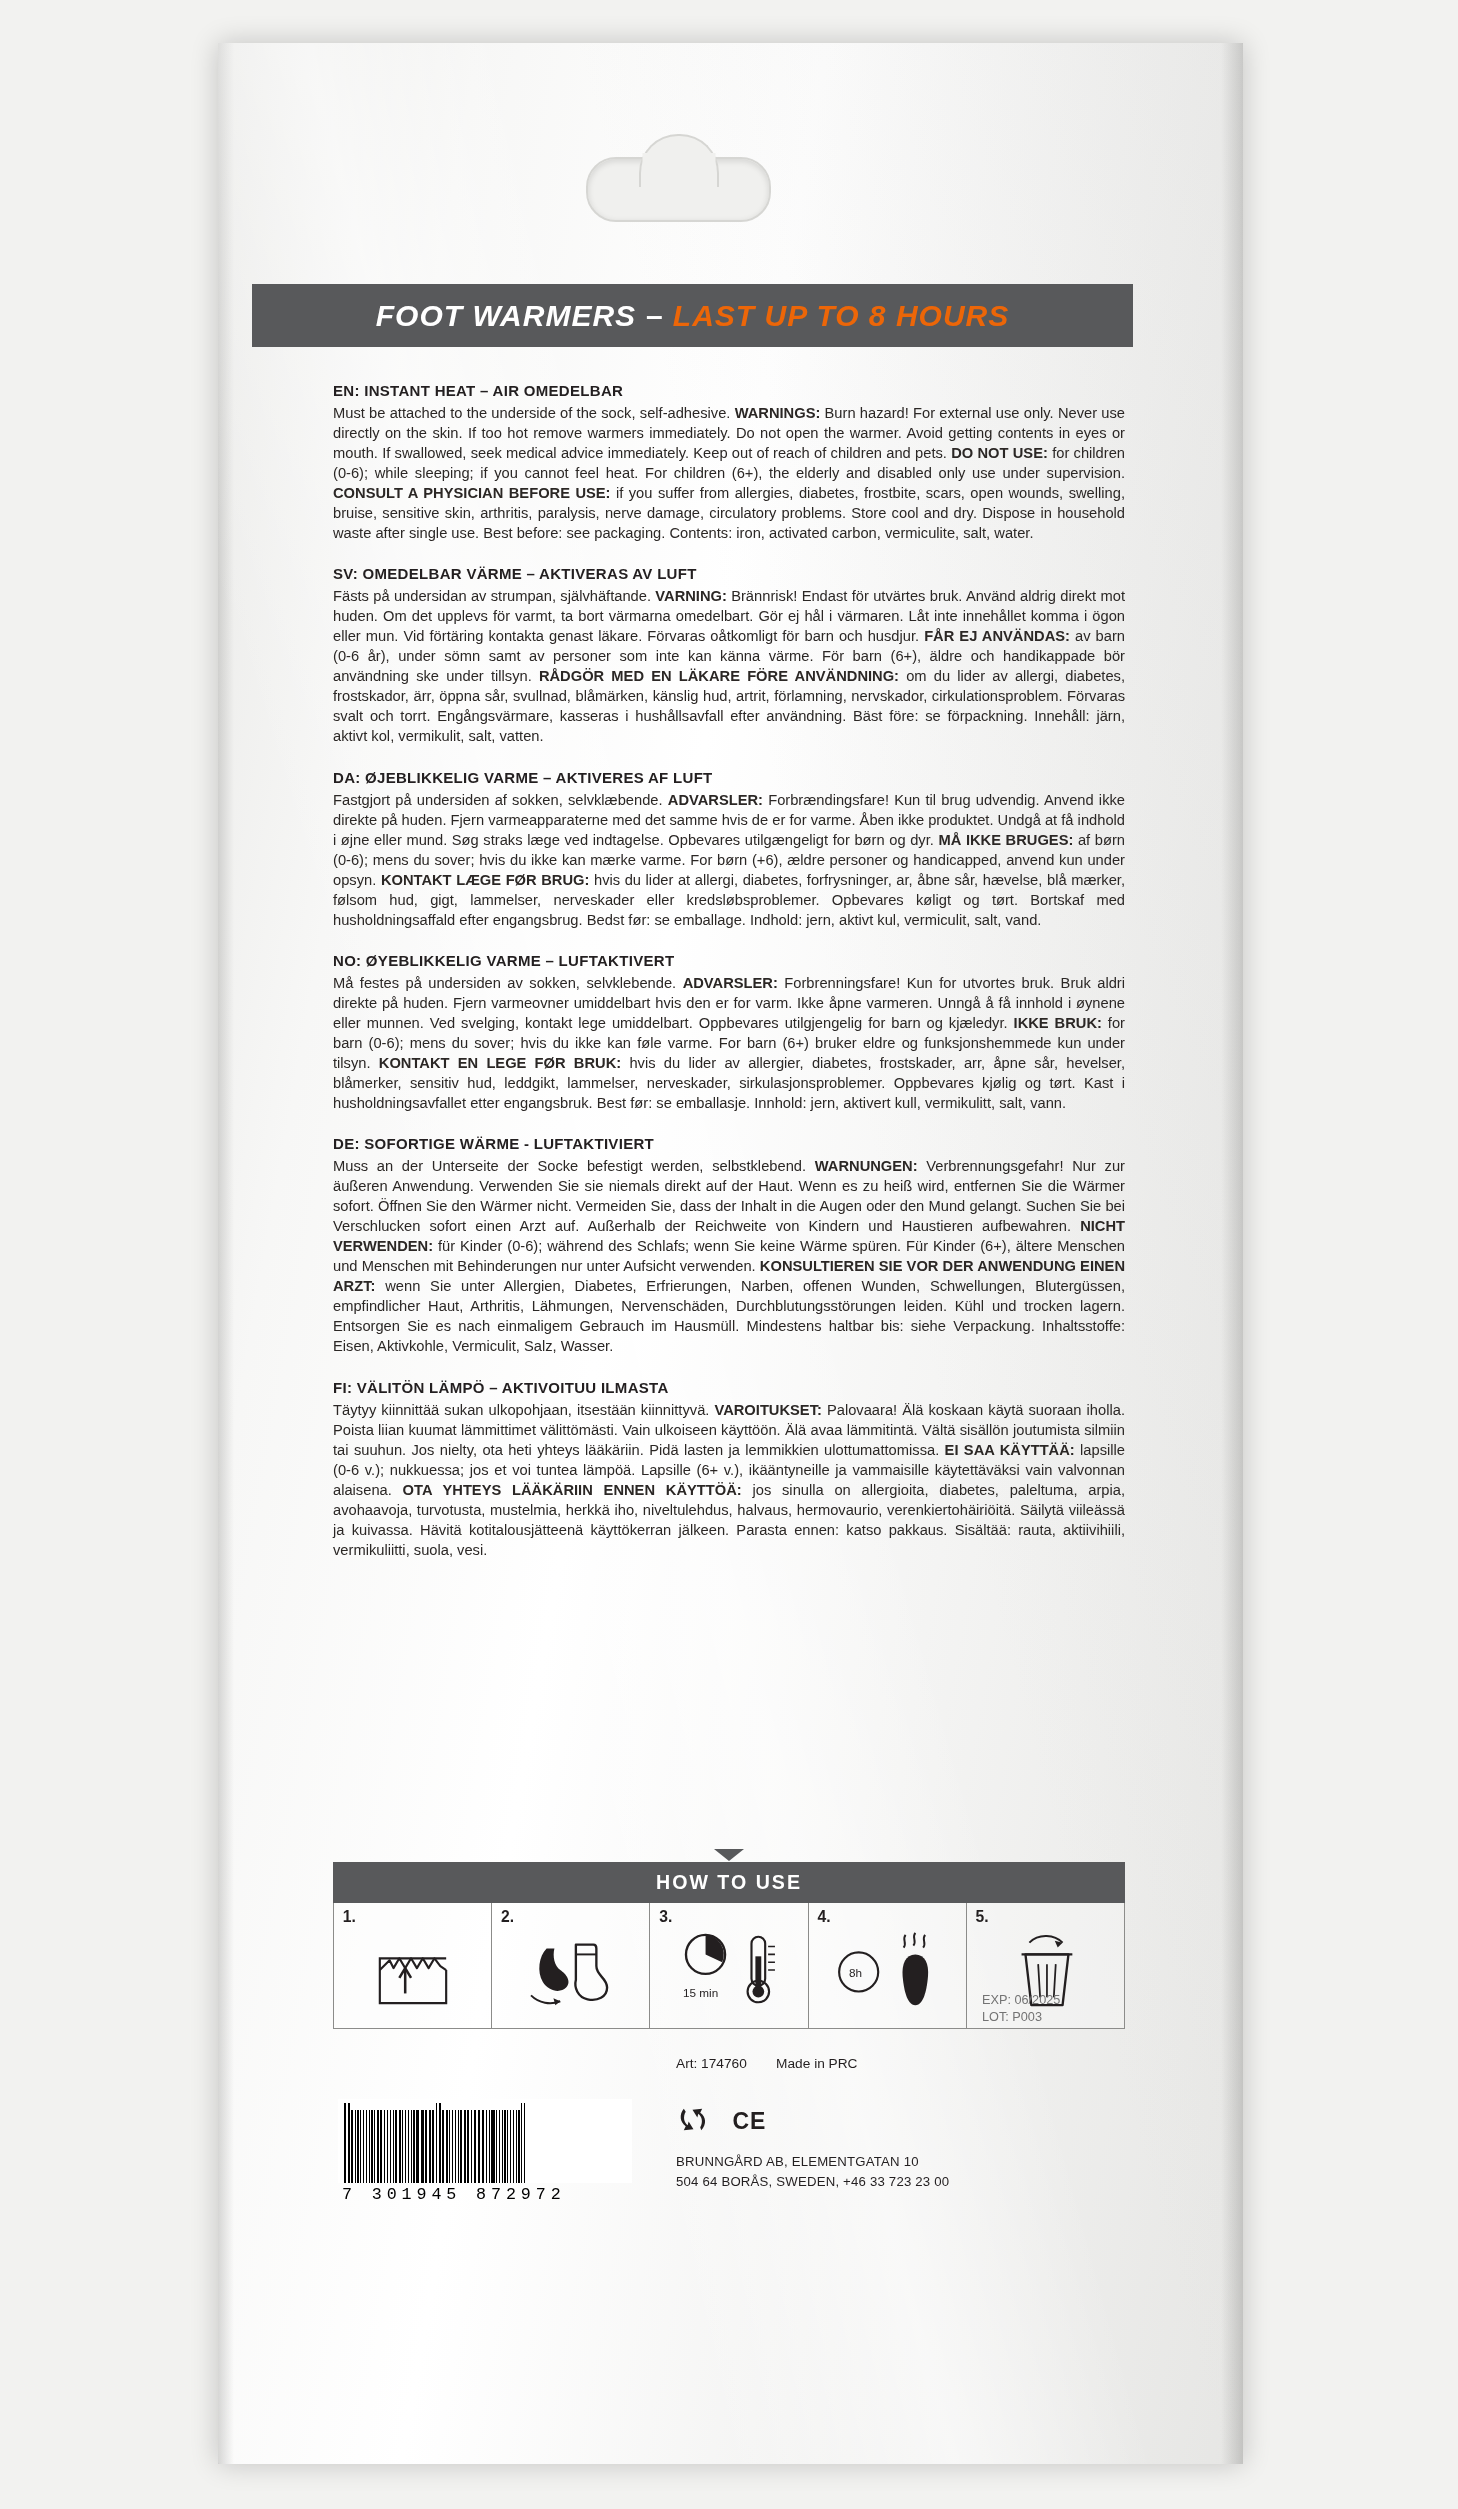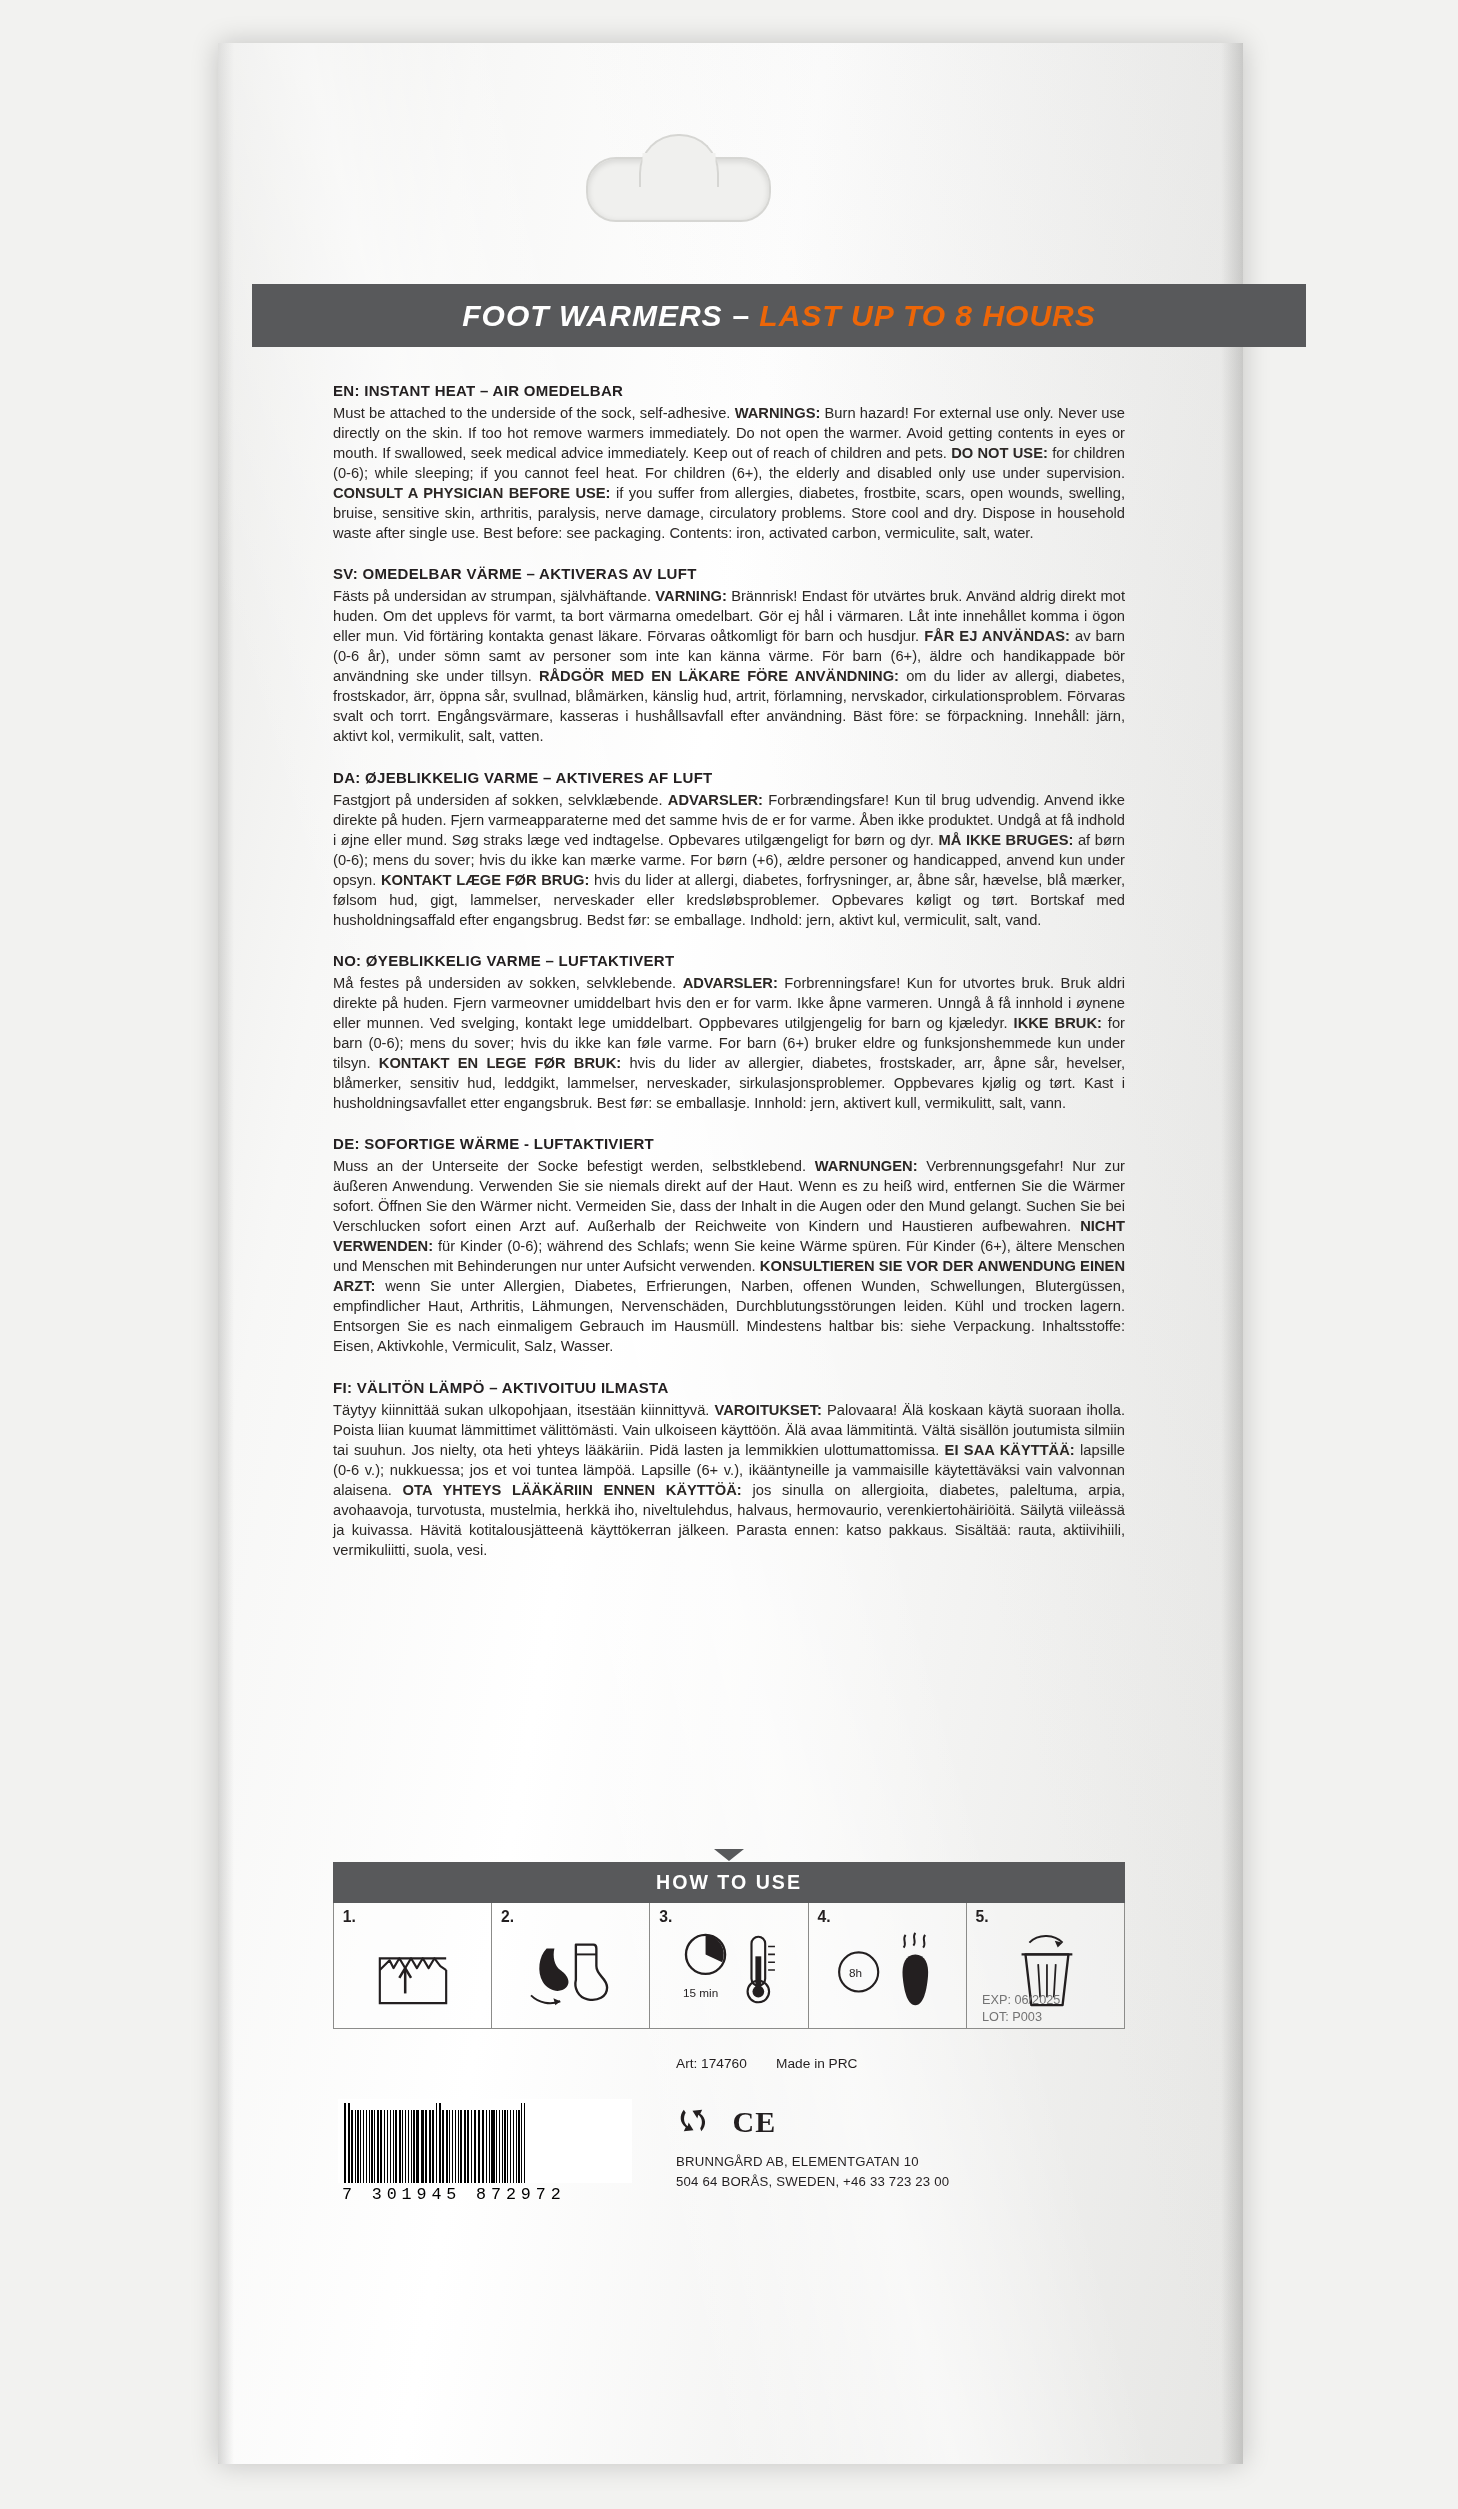--- a/index.html
+++ b/index.html
@@ -79,21 +79,21 @@
     transform: translateX(-50%);
     width: 73px; height: 19.6px;
     background: #f0f0ee;
   }
 
   
   #title-banner {
     position: absolute;
     left: 252px;
     top: 284px;
-    width: 1054px;
+    width: 881px;
     height: 63px;
     background: #58595b;
     display: flex;
     align-items: center;
     justify-content: center;
     letter-spacing: 0.5px;
   }
   #title-banner .t-main {
     font-size: 30px;
     font-weight: bold;
@@ -236,23 +236,23 @@
   
   #footer-icons {
     position: absolute;
     left: 676px;
     top: 2105px;
     display: flex;
     align-items: center;
     gap: 23.5px;
   }
   .ce-mark {
-    font-size: 30px;
+    font-size: 23px;
     letter-spacing: 1px;
-    font-family: Liberation Serif, serif;
+    font-family: Liberation Sans, sans-serif;
     font-weight: bold;
   }
   #footer-addr {
     position: absolute;
     left: 676px;
     top: 2152px;
     font-size: 13.2px;
     line-height: 1.5;
     color: #231f20;
     letter-spacing: 0.2px;

